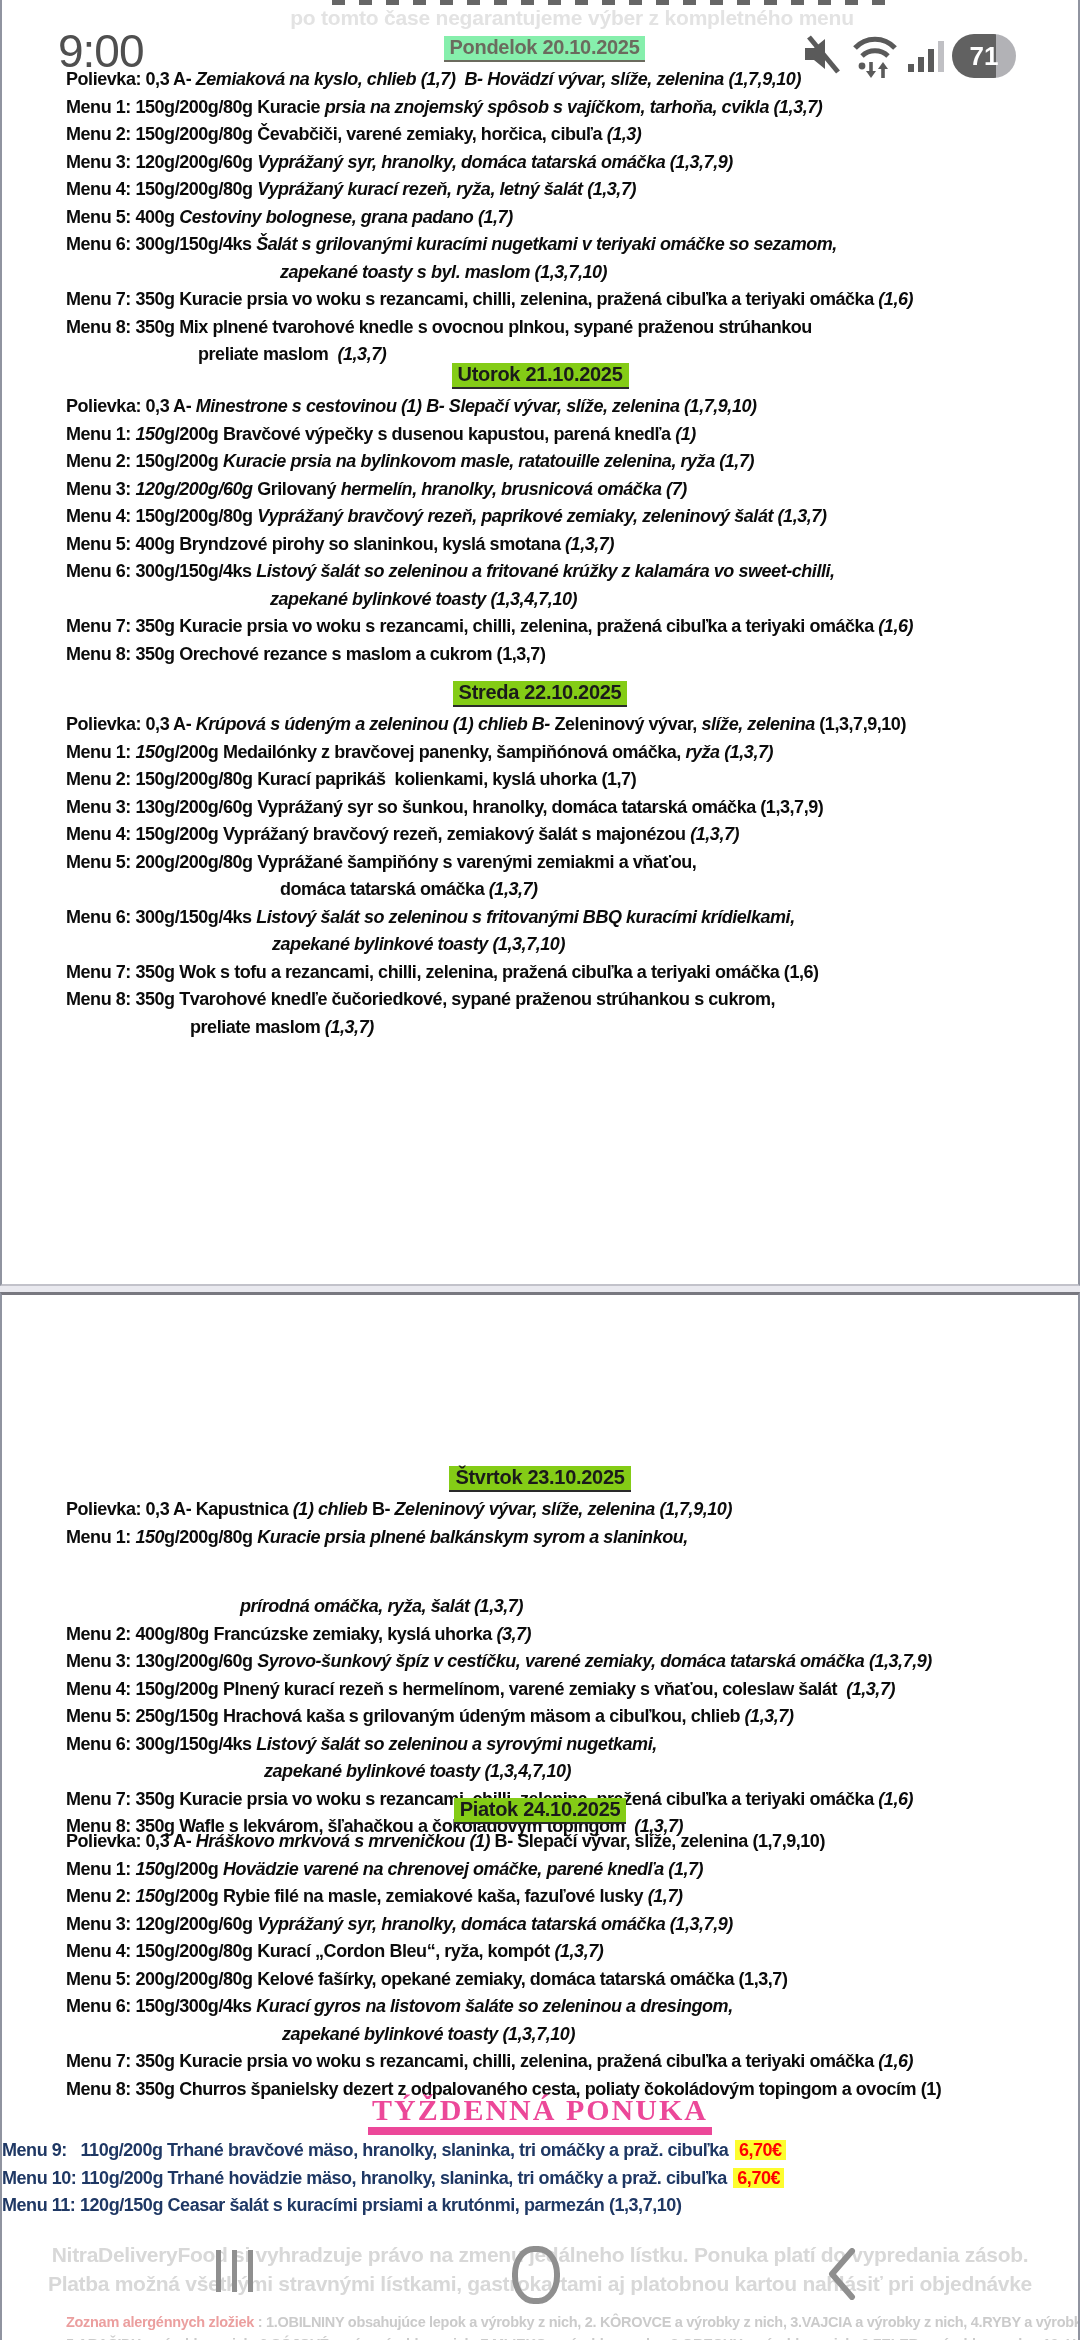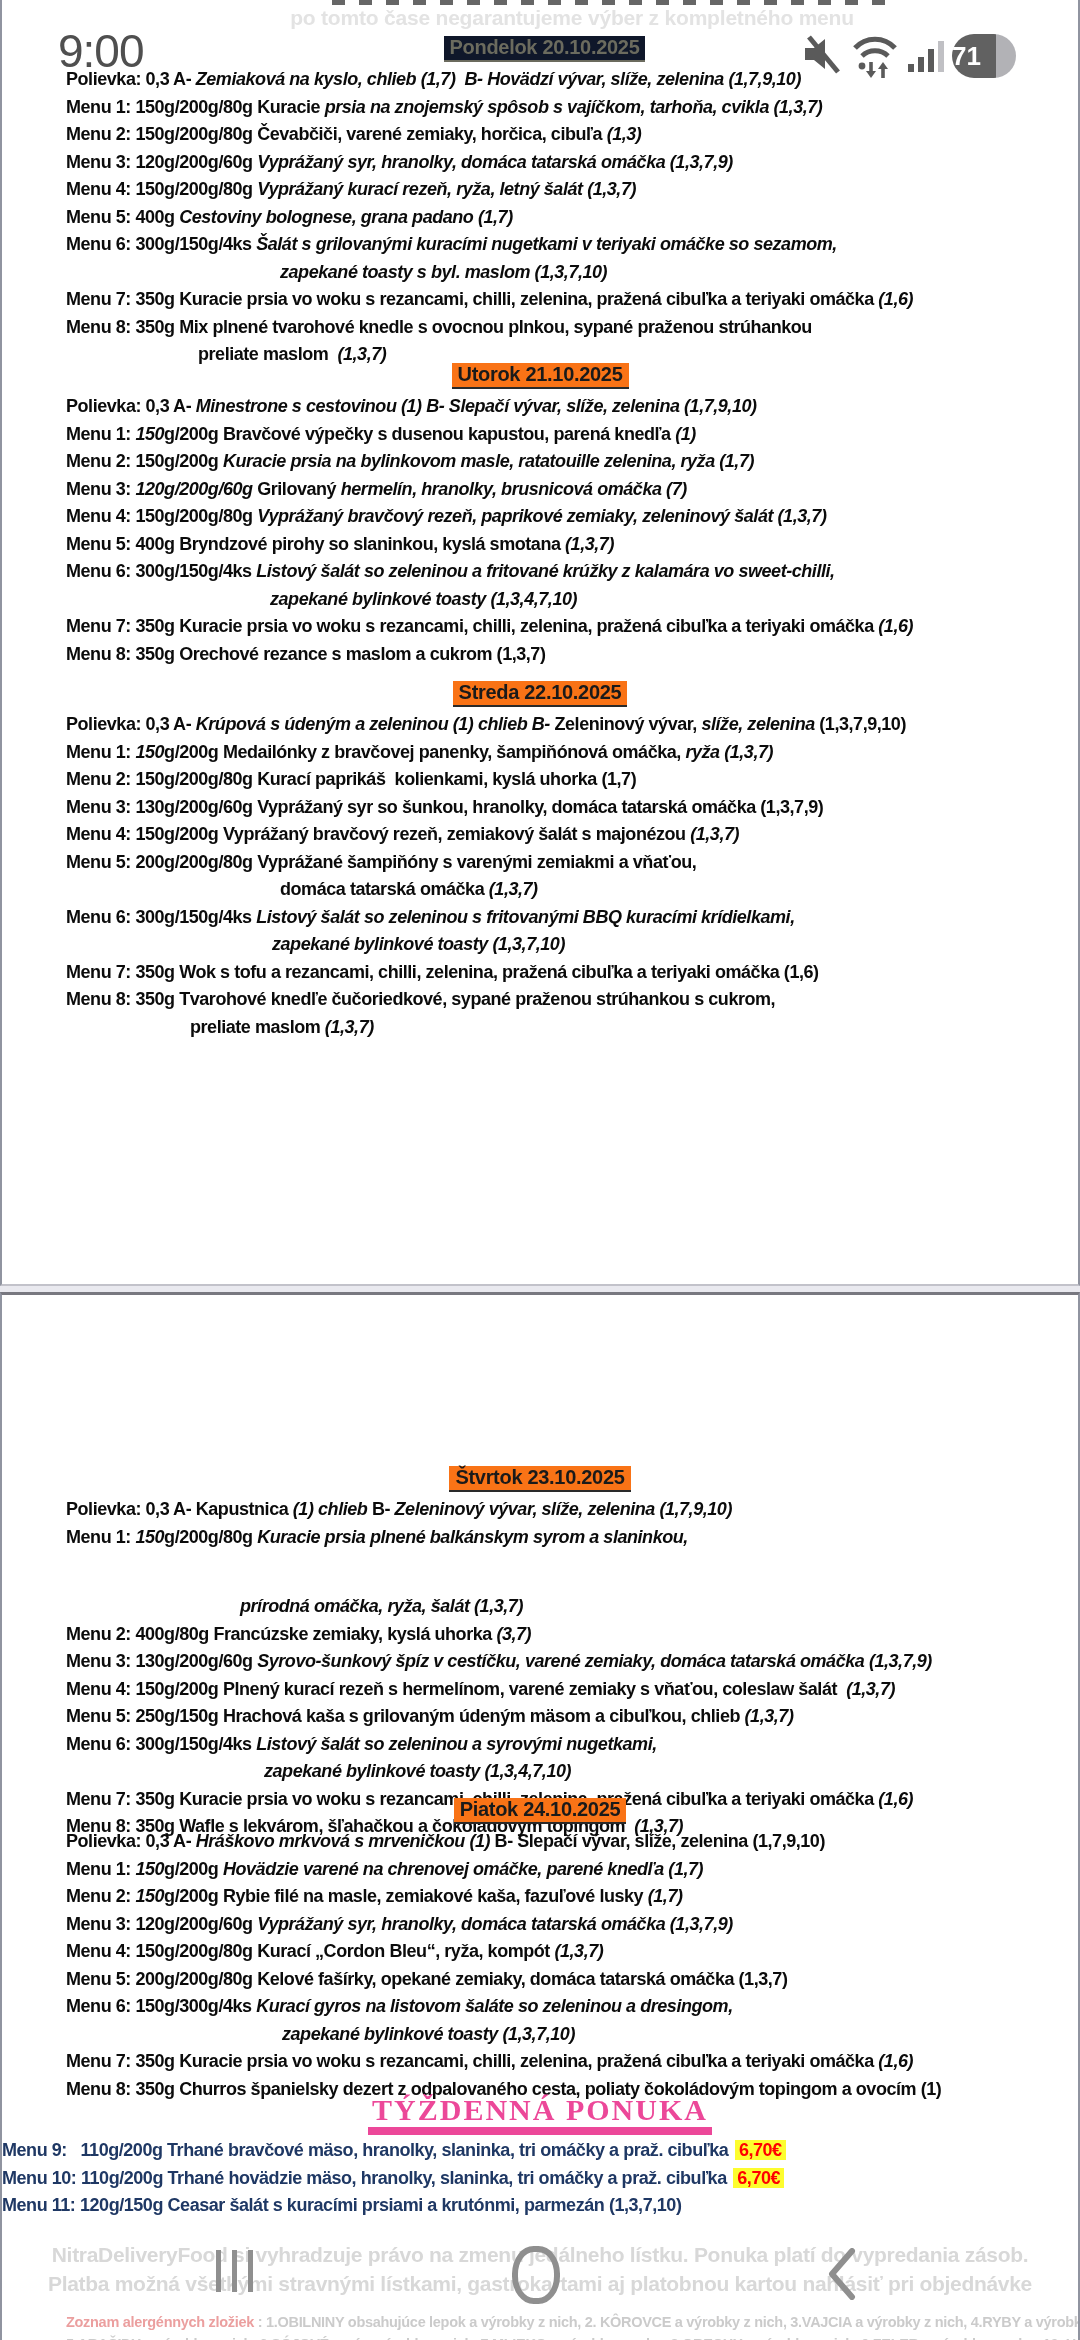--- a/index.html
+++ b/index.html
@@ -12,23 +12,23 @@
   .page2{top:1292px;height:1048px;border-top:3px solid #787880;}
   .page-content{position:absolute;left:0;top:0;right:0;bottom:0;overflow:hidden;}
   
   .clipped-frag{position:absolute;top:0;left:330px;width:560px;height:5px;opacity:.75;
     background:repeating-linear-gradient(90deg,#333 0 13px,transparent 13px 27px);}
   .top-notice{position:absolute;top:6px;left:0;width:100%;text-align:center;
     font-size:21px;font-weight:bold;color:#e3e3e3;letter-spacing:-0.2px;margin-left:32px;}
   
   .day-section{position:absolute;left:0;right:0;}
   .day-header{height:30px;text-align:center;}
-  .day-header .hl{display:inline-block;background:#f97316;color:#1a1a1a;font-weight:bold;
+  .day-header .hl{display:inline-block;background:#84cc16;color:#1a1a1a;font-weight:bold;
     font-size:20px;letter-spacing:-0.3px;padding:0 6px 1px 6px;border-bottom:2px solid #2a2a2a;}
-  .day-header.dim .hl{background:#0f172a;color:#6b6b5e;border-bottom-color:#6b6b5e;margin-left:9px;}
+  .day-header.dim .hl{background:#86efac;color:#6b6b5e;border-bottom-color:#6b6b5e;margin-left:9px;}
   .mline{height:27.5px;line-height:27.5px;padding-left:64px;font-size:18px;font-weight:bold;
     color:#0b0b0b;letter-spacing:-0.45px;white-space:pre;}
   .mline .it{font-style:italic;}
   
   .weekly{position:absolute;left:0;right:0;top:798px;}
   .weekly-title{text-align:center;height:38px;}
   .weekly-title .wt{display:inline-block;font-family:"Liberation Serif",serif;font-weight:bold;
     font-size:30px;letter-spacing:2px;color:#ec4899;border-bottom:8px solid #ec4899;padding:0 4px;}
   .weekly-items{margin-top:6px;}
   .wline{height:27.5px;line-height:27.5px;font-size:18px;font-weight:bold;
@@ -40,21 +40,21 @@
   .allergens{position:absolute;top:1016px;left:64px;right:40px;font-size:14.5px;font-weight:bold;
     color:#cbcbcb;line-height:22px;white-space:nowrap;letter-spacing:-0.3px;}
   .allergens .lbl{color:#eb9f9f;}
   
   .status-clock{position:absolute;left:58px;top:24px;font-size:46px;font-weight:normal;
     color:#4f4f4f;letter-spacing:-1px;}
   .status-icons{position:absolute;top:32px;left:800px;height:48px;}
   .sicon{position:absolute;top:0;}
   .battery-pill{position:absolute;left:152px;top:2px;width:64px;height:44px;border-radius:22px;
     background:linear-gradient(to right,#616161 68%,#b2b2b6 68%);color:#ffffff;
-    font-size:26px;font-weight:bold;line-height:44px;}
+    font-size:26px;font-weight:bold;text-align:center;line-height:44px;}
   
   .navbar{position:absolute;left:0;top:2244px;width:100%;height:60px;}
   .nav-recents{position:absolute;left:216px;top:6px;display:flex;gap:11px;}
   .nav-recents i{display:block;width:5px;height:42px;background:#8f8f8f;}
   .nav-home{position:absolute;left:512px;top:2px;width:36px;height:46px;
     border:6px solid #8f8f8f;border-radius:45%/48%;}
   .nav-back{position:absolute;left:826px;top:4px;}
 </style>
 </head>
 <body>

